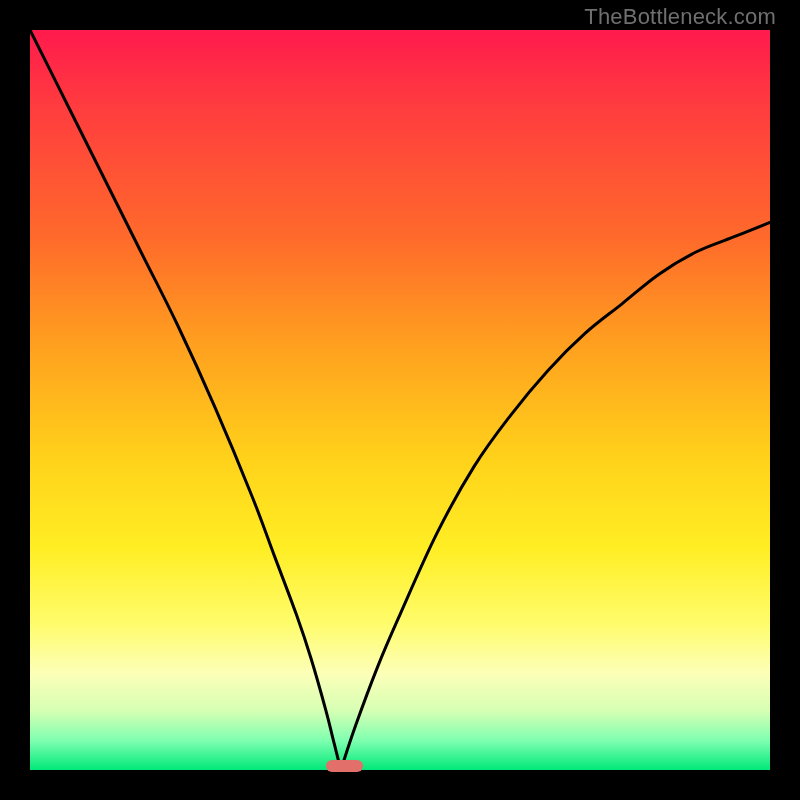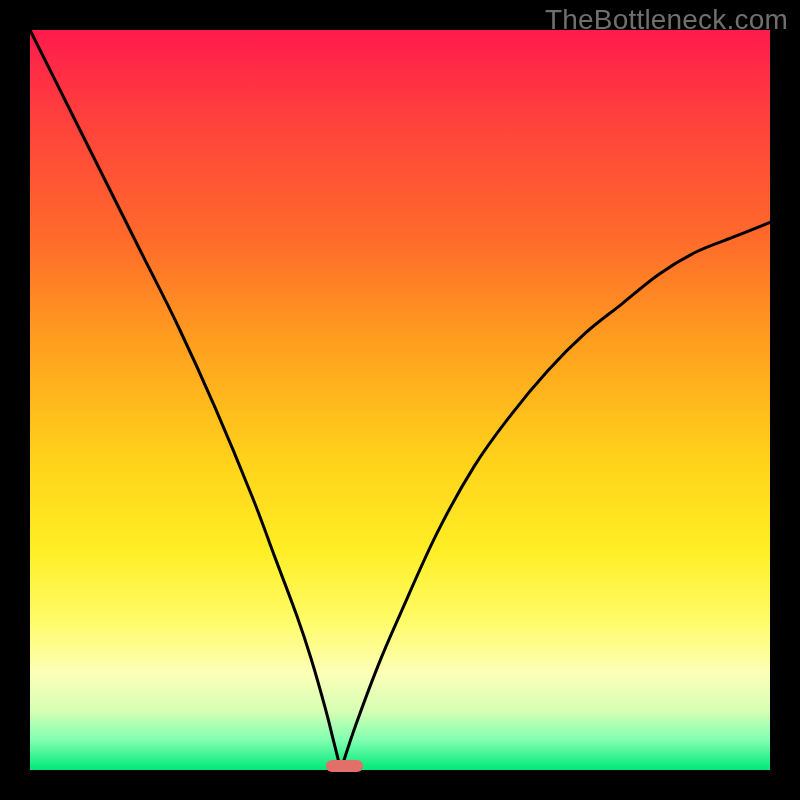--- a/index.html
+++ b/index.html
@@ -35,23 +35,23 @@
       #fffc6a 80%,
       #fcffb8 87%,
       #d6ffb4 92%,
       #7fffb0 96%,
       #00e879 100%
     );
   }
   .watermark {
     position: absolute;
     top: 4px;
-    right: 12px;
+    right: 24px;
     color: #6f6f6f;
-    font-size: 28px;
+    font-size: 22px;
     font-weight: 500;
     letter-spacing: 0.2px;
     user-select: none;
   }
   svg.curve {
     position: absolute;
     top: 0;
     left: 0;
     width: 740px;
     height: 740px;

